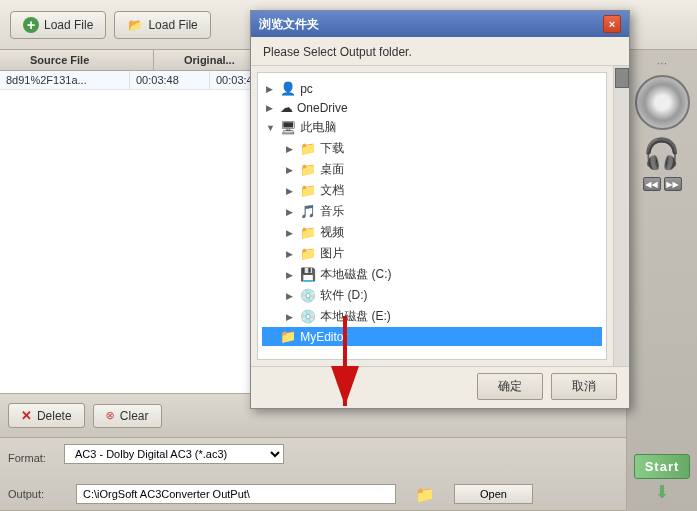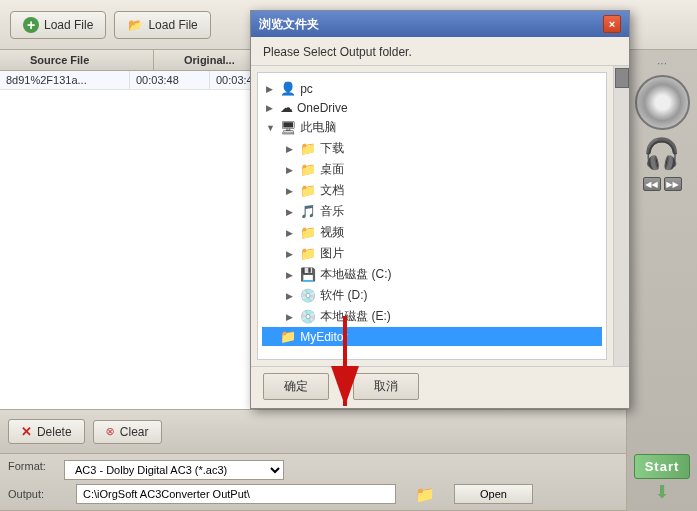--- a/index.html
+++ b/index.html
@@ -155,23 +155,23 @@
 
     
     .format-bar {
       padding: 6px 8px;
       background: linear-gradient(to bottom, #d8d4cc 0%, #cac6be 100%);
       border-bottom: 1px solid #b0a898;
     }
 
     .format-row {
       display: flex;
-      align-items: flex-start;
+      align-items: flex-end;
       gap: 6px;
-      margin-bottom: 4px;
+      margin-bottom: 20px;
     }
 
     .format-label {
       font-size: 11px;
       color: #444;
       width: 50px;
     }
 
     .format-select {
       background: white;
@@ -312,21 +312,22 @@
       font-size: 13px;
       flex-shrink: 0;
     }
 
     .tree-item-text {
       font-size: 12px;
     }
 
     .dialog-actions {
       display: flex;
-      gap: 24px;
+      justify-content: flex-end;
+      gap: 8px;
       padding: 6px 12px 8px;
       border-top: 1px solid #ccc;
     }
 
     .dialog-btn {
       padding: 4px 20px;
       background: linear-gradient(to bottom, #f0ece4 0%, #ddd9d0 100%);
       border: 1px solid #a09888;
       font-size: 12px;
       cursor: pointer;

